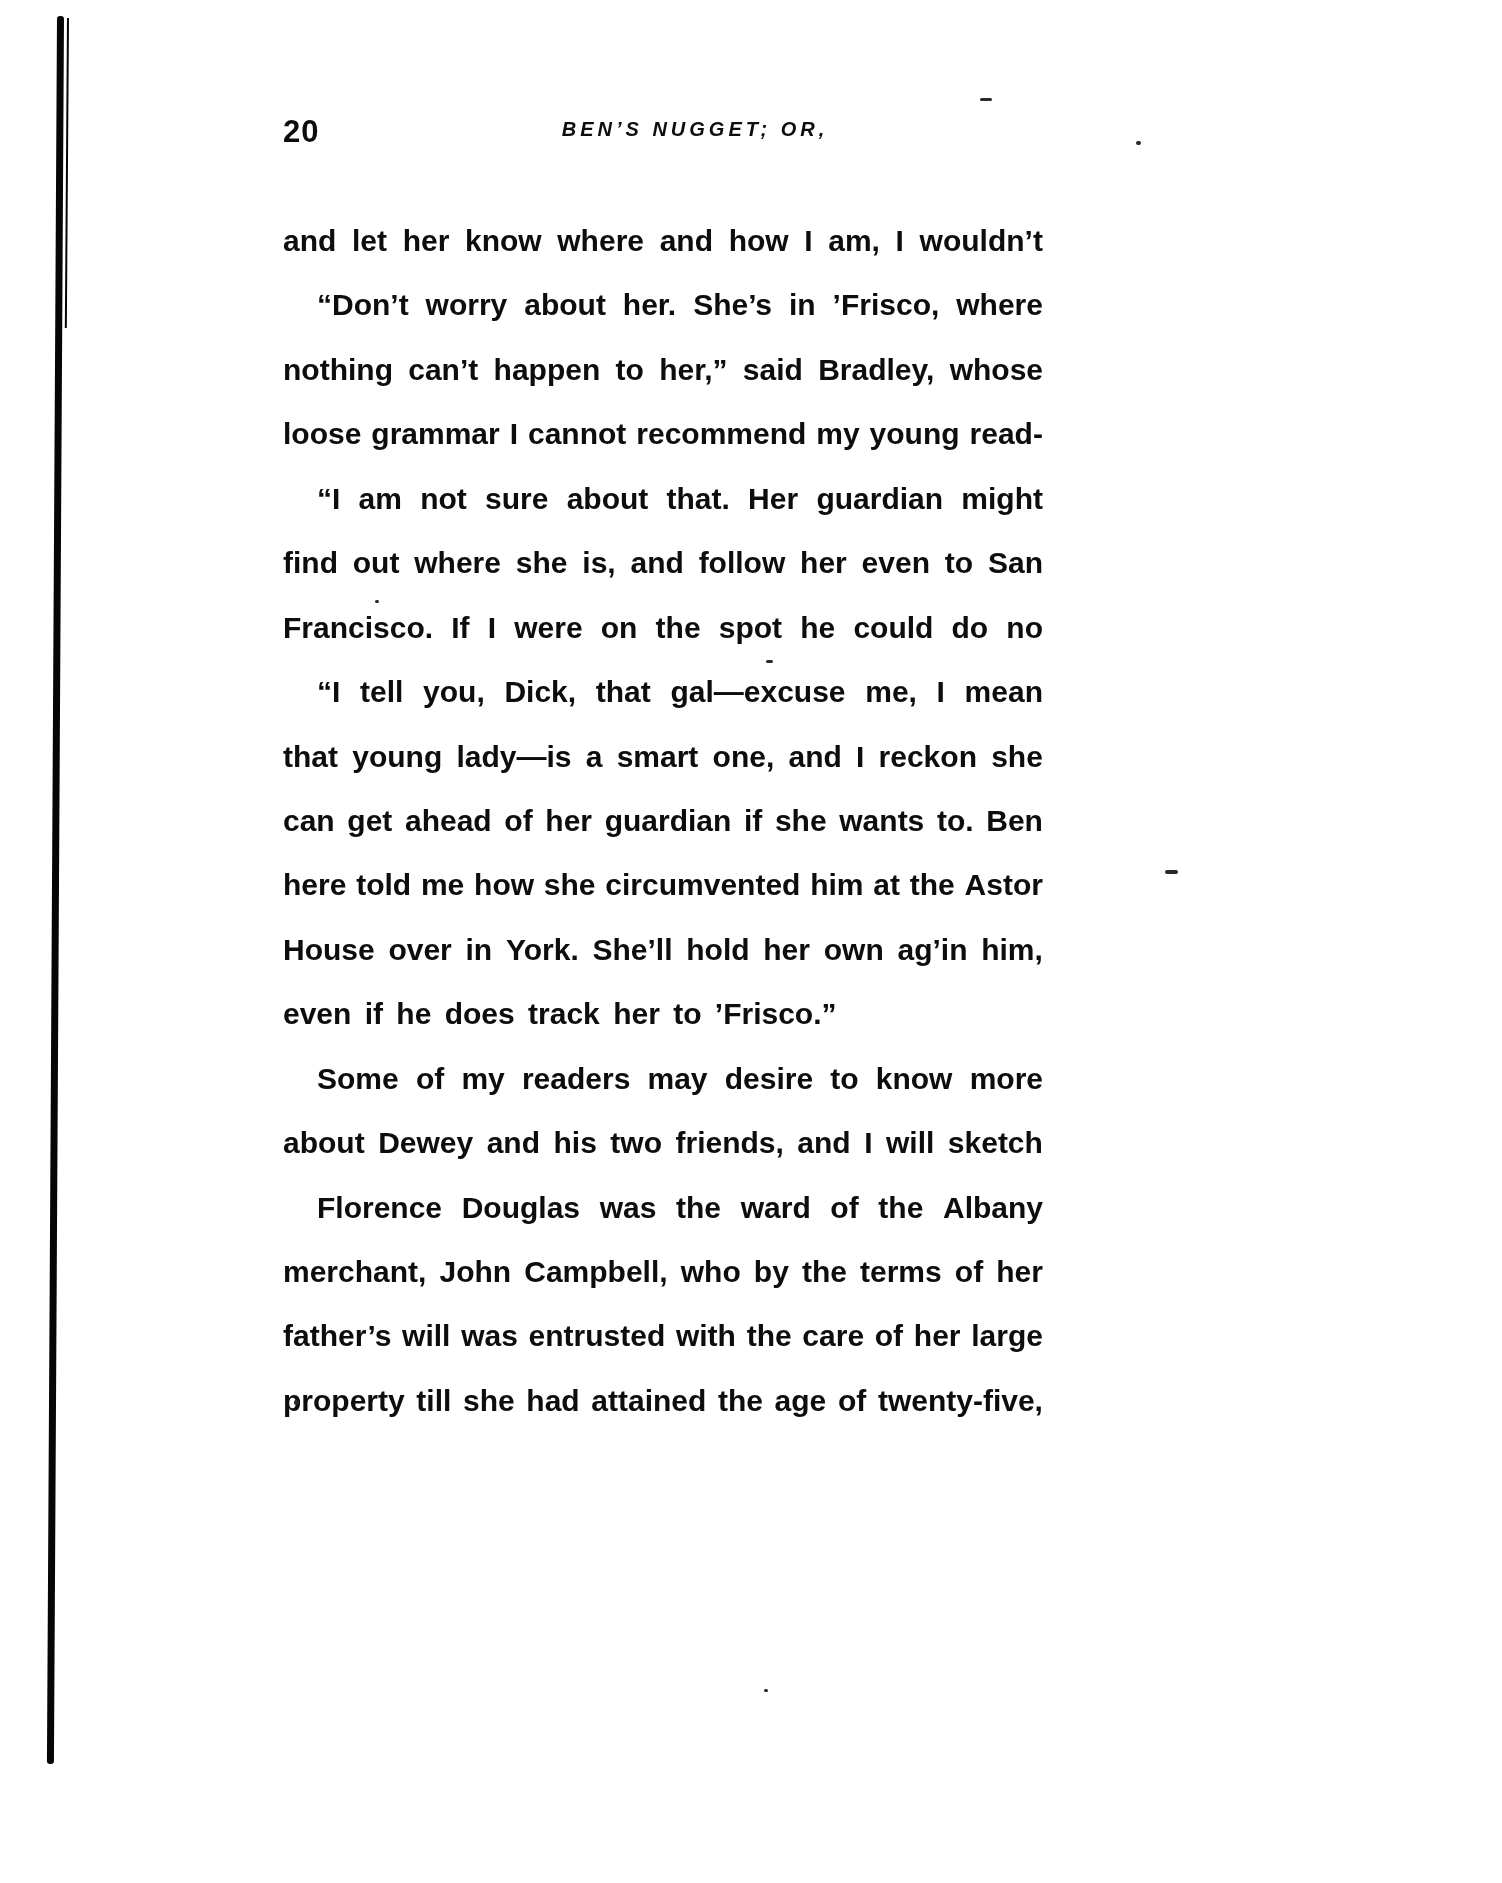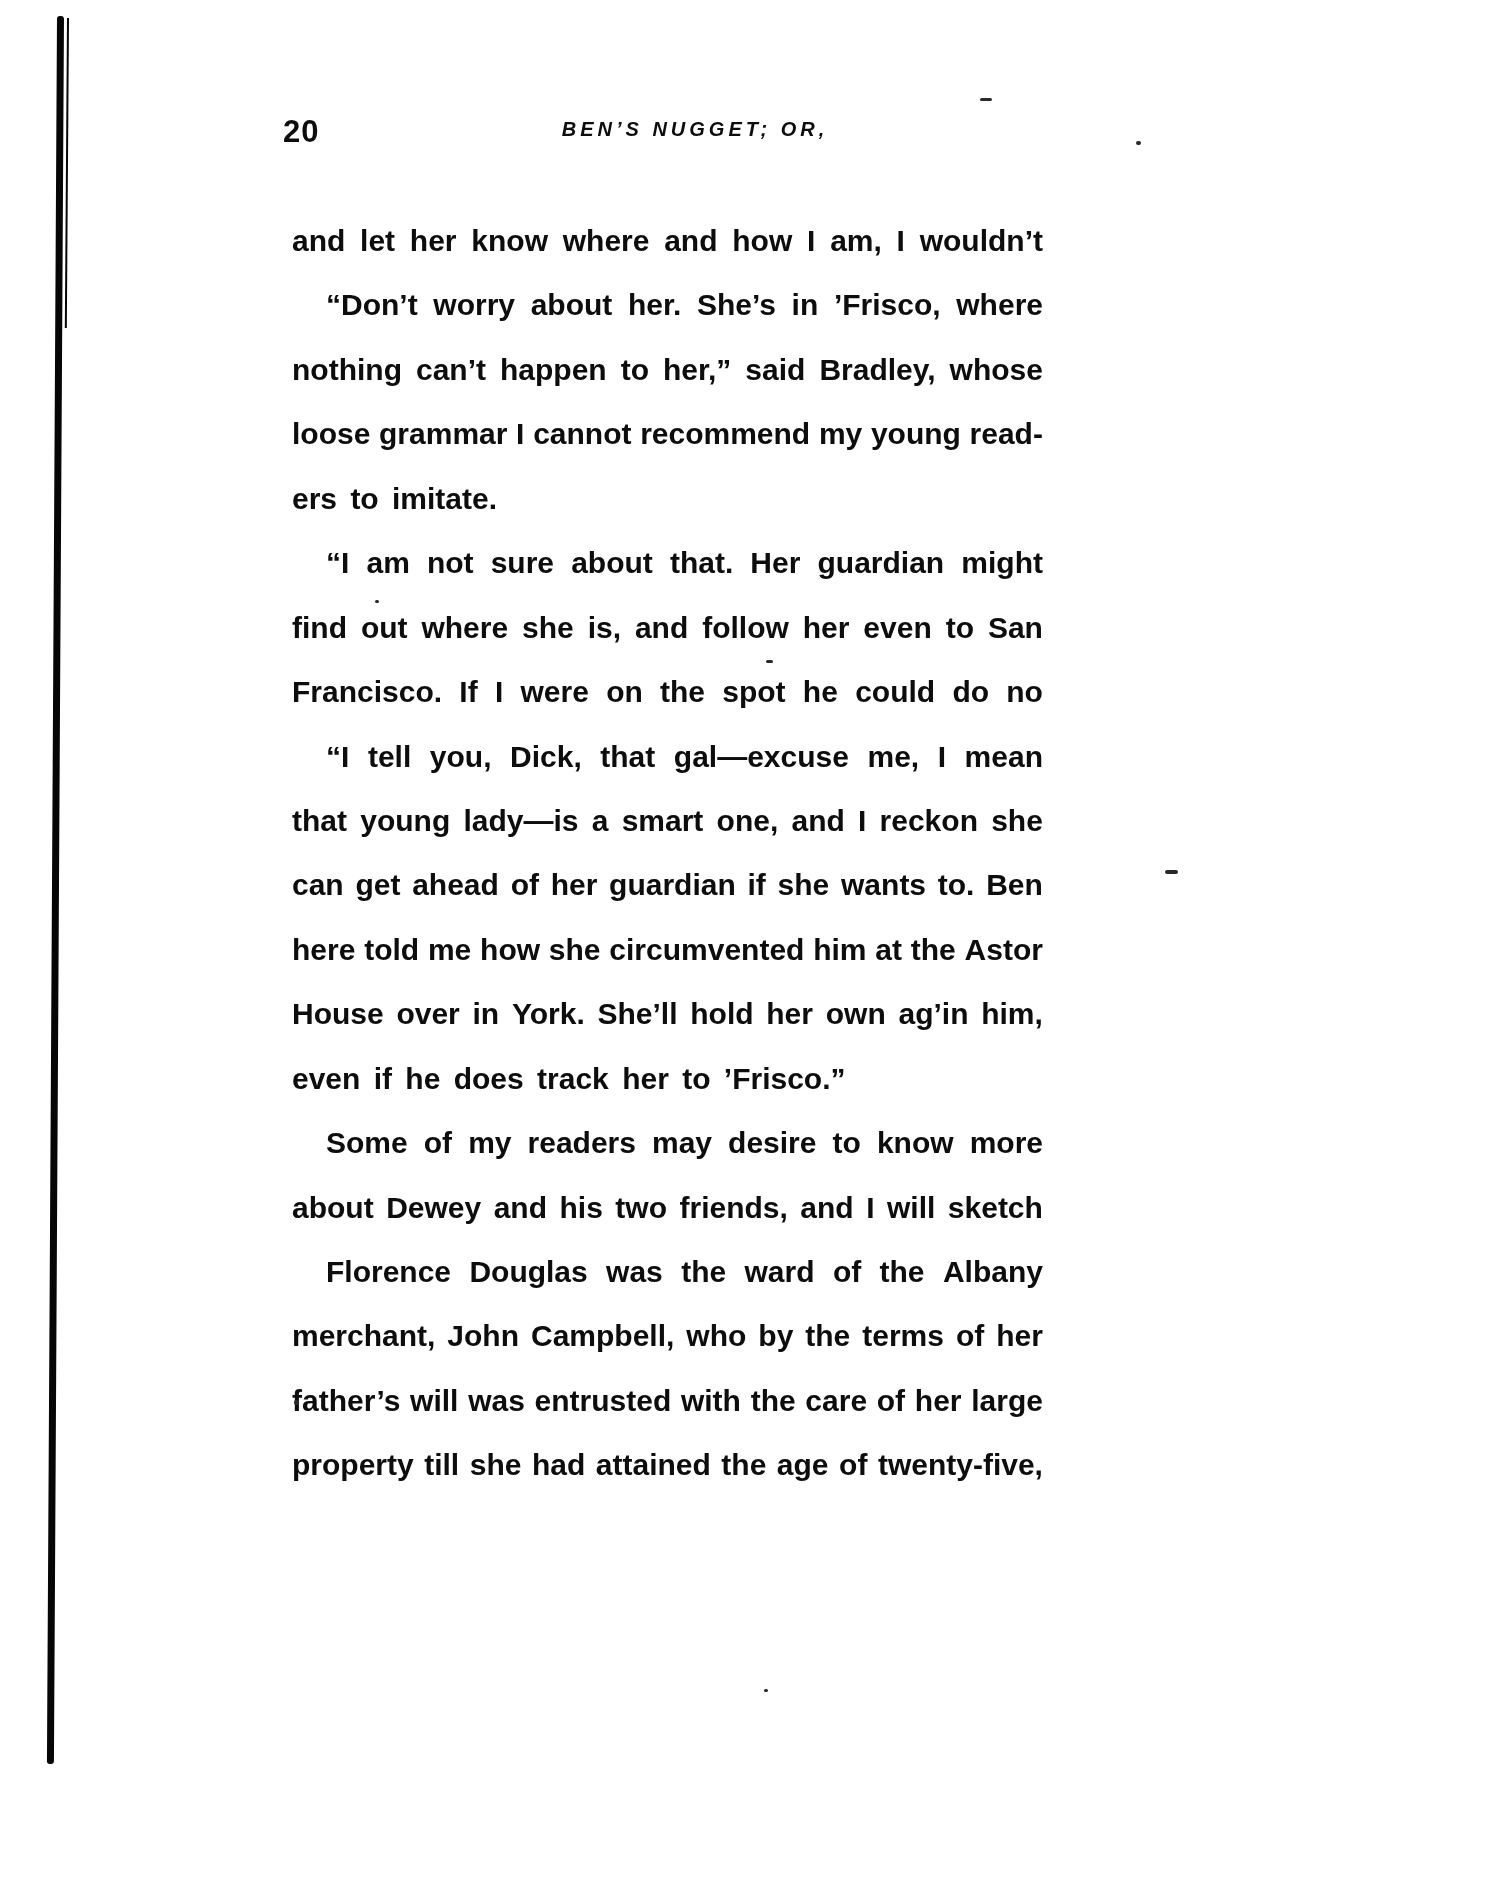--- a/index.html
+++ b/index.html
@@ -37,21 +37,20 @@
   }
   
   .lines{
     position:absolute;left:283px;top:221px;width:760px;
   }
   .line{
     height:64.45px;
     display:flex;justify-content:space-between;
     font-size:30px;font-weight:600;line-height:40px;
     white-space:nowrap;
-    margin-left:9px;
   }
   .line.indent{padding-left:34px;}
   .line.end{display:block;justify-content:flex-start;word-spacing:5px;}
   
   .speck{position:absolute;background:#2a2a2a;border-radius:2px;}
   .s1{left:980px;top:98px;width:12px;height:3px;}
   .s2{left:1136px;top:141px;width:5px;height:4px;}
   .s3{left:766px;top:660px;width:7px;height:3px;}
   .s4{left:1165px;top:870px;width:13px;height:4px;}
   .s5{left:294px;top:1400px;width:5px;height:5px;}
@@ -108,21 +107,20 @@
       <div class="line">
         <span>loose</span>
         <span>grammar</span>
         <span>I</span>
         <span>cannot</span>
         <span>recommend</span>
         <span>my</span>
         <span>young</span>
         <span>read-</span>
       </div>
-      <div class="line end">ers to imitate.</div>
       <div class="line indent">
         <span>“I</span>
         <span>am</span>
         <span>not</span>
         <span>sure</span>
         <span>about</span>
         <span>that.</span>
         <span>Her</span>
         <span>guardian</span>
         <span>might</span>

